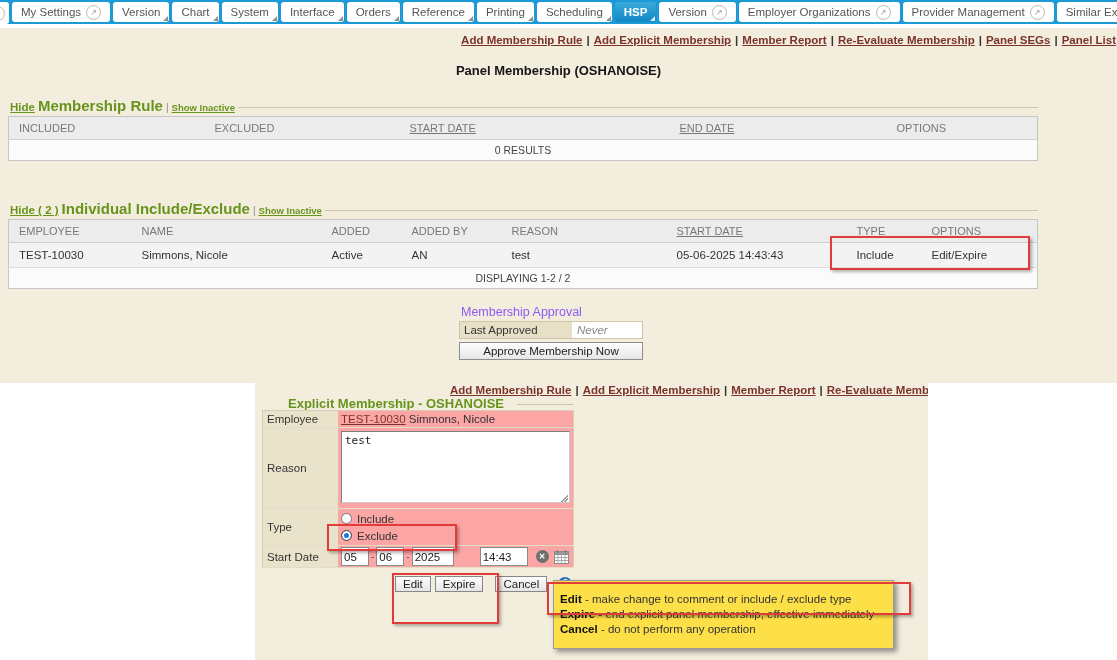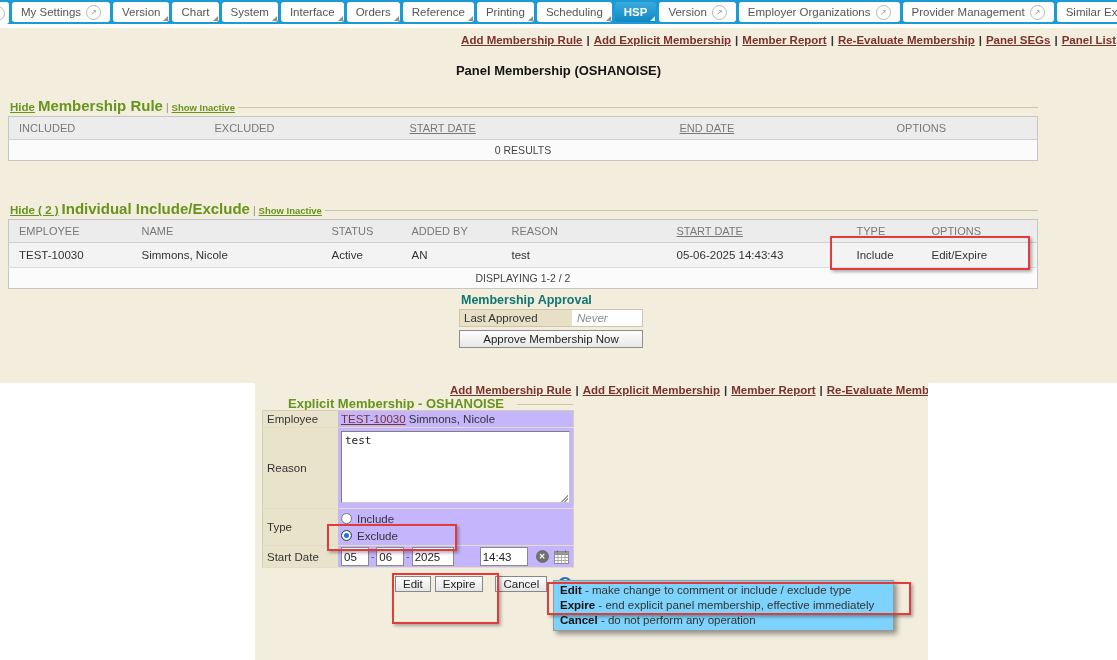--- a/index.html
+++ b/index.html
@@ -44,21 +44,21 @@
        padding:5px 6px;border-bottom:1px solid #cfcfcf;overflow:hidden;white-space:nowrap;}
   .grid th.first, .grid td.first{padding-left:10px;}
   .grid td{padding:6px 6px;white-space:nowrap;overflow:hidden;}
   .grid tr.alt td{background:#f3f3f3;}
   .grid td.pager{background:#fbfbfb;text-align:center;font-size:10.5px;color:#444;
        border-top:1px solid #dcdcdc;padding:4px;}
   .sortable{text-decoration:underline;cursor:pointer;}
 
   
   .approval{position:absolute;left:459px;top:265px;width:184px;font-size:11.5px;}
-  .app-title{color:#0f766e;font-weight:bold;font-size:12.5px;margin:0 0 2px 2px;}
+  .app-title{color:#8b5cf6;font-weight:normal;font-size:12.5px;margin:12px 0 2px 2px;}
   .app-row{display:flex;border:1px solid #cfc6aa;background:#fff;align-items:stretch;}
   .app-label{background:#e7e0c7;width:112px;padding:2px 4px;box-sizing:border-box;color:#333;}
   .app-value{font-style:italic;color:#8a8a8a;padding:2px 5px;}
   .app-btn{margin-top:3px;width:184px;font-family:"Liberation Sans",sans-serif;font-size:11.5px;
        color:#222;background:linear-gradient(#fefefe,#e7e7e7);border:1px solid #8d8d8d;padding:2px 4px;cursor:pointer;}
 
   
   .anno{position:absolute;border:2px solid #e23b3b;box-shadow:2px 2px 3px rgba(0,0,0,.3);pointer-events:none;}
   .rb1{left:830px;top:208px;width:196px;height:30px;}
 
@@ -66,21 +66,21 @@
   .overlay{position:absolute;left:255px;top:383px;width:673px;height:277px;background:#f3edde;overflow:hidden;}
   .ov-actions{position:absolute;top:1px;left:0;width:100%;box-sizing:border-box;padding-left:195px;
        white-space:nowrap;overflow:hidden;font-size:11.5px;}
   .ov-legend{position:absolute;top:13px;left:33px;font-size:13px;font-weight:bold;color:#67941c;}
   .ov-legend-line{position:absolute;top:21px;left:262px;width:56px;border-top:1px solid #cdc5ab;}
 
   table.form{position:absolute;left:7px;top:27px;width:312px;border-collapse:collapse;
        font-size:11.5px;color:#333;border:1px solid #d6cdb4;}
   .form td{border-bottom:1px solid #e3dcc6;vertical-align:middle;}
   .form td.lbl{background:#eae3cc;width:70px;padding:2px 4px;vertical-align:middle;}
-  .form td.val{background:#c4b5fd;padding:1px 3px;}
+  .form td.val{background:#fca5a5;padding:1px 3px;}
   .form tr.reason td.lbl{vertical-align:middle;}
   .emp-link{color:#7a332b;text-decoration:underline;cursor:pointer;}
   .ta-wrap{position:relative;width:229px;}
   textarea.reason{width:229px;height:72px;box-sizing:border-box;resize:none;margin:2px 0;
        font-family:"DejaVu Sans Mono",monospace;font-size:11px;color:#222;padding:2px 3px;
        border:1px solid;border-color:#7f7f7f #c9c9c9 #c9c9c9 #7f7f7f;background:#fff;}
   .ta-grip{position:absolute;right:2px;bottom:5px;width:8px;height:8px;
        background:linear-gradient(135deg,transparent 55%,#999 55%,#999 65%,transparent 65%,transparent 75%,#999 75%,#999 85%,transparent 85%);}
   .radio-line{display:flex;align-items:center;gap:5px;height:17px;color:#333;}
   .radio{width:11px;height:11px;border:1px solid #767676;border-radius:50%;background:#fff;
@@ -94,22 +94,22 @@
        line-height:13px;text-align:center;font-weight:bold;margin-left:6px;cursor:pointer;flex:0 0 auto;}
   .cal-icon{margin-left:3px;cursor:pointer;display:inline-flex;flex:0 0 auto;}
 
   .btn-row{position:absolute;left:140px;top:193px;display:flex;align-items:center;}
   .btn{font-family:"Liberation Sans",sans-serif;font-size:11.5px;color:#222;padding:1px 7px;
        background:linear-gradient(#fefefe,#e5e5e5);border:1px solid #878787;cursor:pointer;margin-right:4px;}
   .btn.cancel{margin-left:8px;}
   .help{width:14px;height:14px;border-radius:50%;background:#2a6fc2;color:#fff;font-weight:bold;
        font-size:10px;line-height:14px;text-align:center;margin-left:7px;cursor:pointer;}
 
-  .tooltip{position:absolute;left:298px;top:197px;width:327px;background:#7dd3fc;border:1px solid #9a9a9a;
-       box-shadow:3px 3px 5px rgba(0,0,0,.4);padding:2px 6px;font-size:11.5px;color:#333;line-height:1.3;}
+  .tooltip{position:absolute;left:298px;top:197px;width:327px;background:#fde047;border:1px solid #9a9a9a;
+       box-shadow:3px 3px 5px rgba(0,0,0,.4);padding:11px 6px;font-size:11.5px;color:#333;line-height:1.3;}
   .tooltip b{color:#111;}
   .rb2{left:72px;top:141px;width:126px;height:23px;}
   .rb3{left:137px;top:190px;width:103px;height:47px;}
   .rb4{left:292px;top:199px;width:360px;height:29px;}
 </style>
 </head>
 <body>
 
 <div class="screen">
 
@@ -221,21 +221,21 @@
             <col style="width:100px">
             <col style="width:165px">
             <col style="width:180px">
             <col style="width:75px">
             <col>
           </colgroup>
         <tbody>
             <tr>
           <th class="first">EMPLOYEE</th>
           <th>NAME</th>
-          <th>STATUS</th>
+          <th>ADDED</th>
           <th>ADDED BY</th>
           <th>REASON</th>
           <th><span class="sortable">START DATE</span></th>
           <th><span class="sortable">TYPE</span></th>
           <th>OPTIONS</th>
         </tr>
         <tr class="alt">
           <td class="first">TEST-10030</td>
           <td>Simmons, Nicole</td>
           <td>Active</td>

